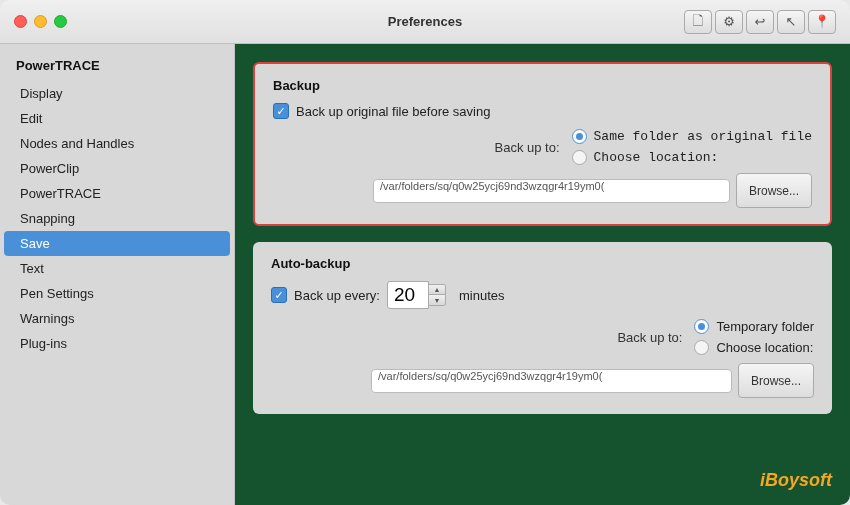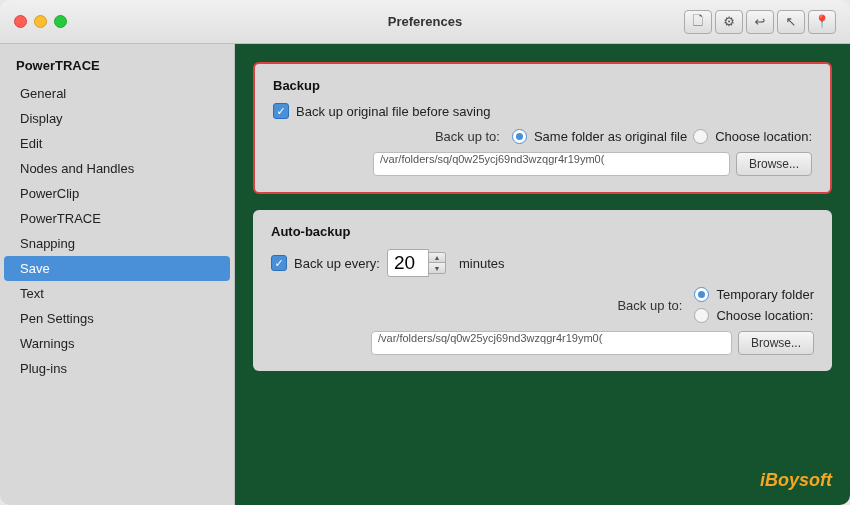--- a/index.html
+++ b/index.html
@@ -217,21 +217,21 @@
       border: 1px solid #bbb;
       border-radius: 4px;
       padding: 0 6px;
       font-size: 11px;
       color: #555;
       overflow: hidden;
       white-space: nowrap;
       text-overflow: ellipsis;
     }
     .browse-btn {
-      height: 24px;
+      height: 35px;
       padding: 0 12px;
       background: linear-gradient(180deg, #f5f5f5, #ddd);
       border: 1px solid #aaa;
       border-radius: 4px;
       font-size: 12px;
       color: #333;
       cursor: pointer;
       white-space: nowrap;
     }
 
@@ -278,22 +278,23 @@
     .minutes-label {
       font-size: 13px;
       color: #222;
       margin-left: 6px;
     }
 
     
     .radio-group {
       margin-left: 100px;
       display: flex;
-      flex-direction: row;
+      flex-direction: column;
       gap: 6px;
+      font-family: Liberation Mono, monospace;
     }
 
     
     .brand {
       position: absolute;
       bottom: 14px;
       right: 18px;
       font-size: 18px;
       font-weight: 800;
       color: #1a7cde;
@@ -320,21 +321,20 @@
     <div class="toolbar-icon-btn">↩</div>
     <div class="toolbar-icon-btn">↖</div>
     <div class="toolbar-icon-btn">📍</div>
   </div>
 </div>
 
 <div class="main-layout">
 
   <div class="sidebar">
     <div class="sidebar-title">PowerTRACE</div>
-    <div class="sidebar-item">General</div>
     <div class="sidebar-item">Display</div>
     <div class="sidebar-item">Edit</div>
     <div class="sidebar-item">Nodes and Handles</div>
     <div class="sidebar-item">PowerClip</div>
     <div class="sidebar-item">PowerTRACE</div>
     <div class="sidebar-item">Snapping</div>
     <div class="sidebar-item active">Save</div>
     <div class="sidebar-item">Text</div>
     <div class="sidebar-item">Pen Settings</div>
     <div class="sidebar-item">Warnings</div>

